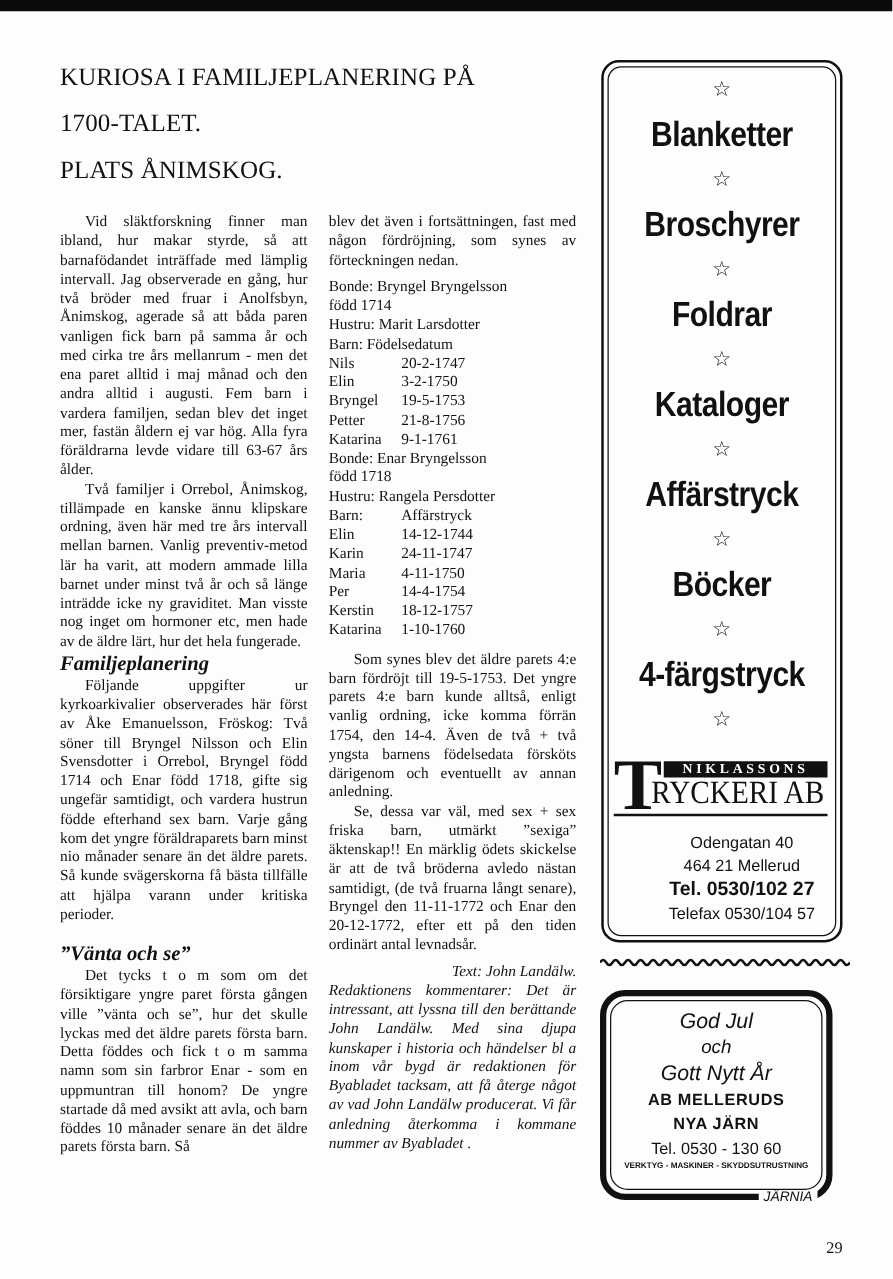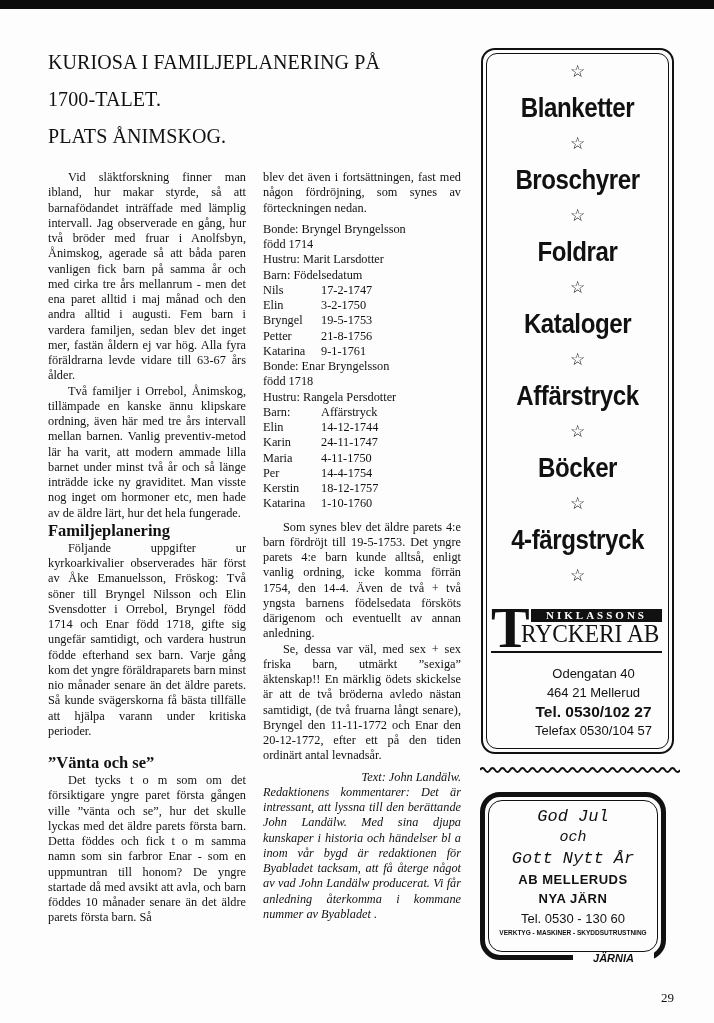--- a/index.html
+++ b/index.html
@@ -9,21 +9,21 @@
       font-family: "Liberation Serif", serif;
     }
     .topbar { position: absolute; left: 0; top: 0; width: 714px; height: 9px; background: #0b0b0b; }
     .title { position: absolute; left: 48px; top: 44px; width: 420px; font-weight: normal; font-size: 20px; line-height: 37px; letter-spacing: 0.1px; }
     .title div { white-space: nowrap; }
     .col { position: absolute; top: 170px; width: 198px; font-size: 12.3px; line-height: 15.25px; text-align: justify; }
     .col p { margin: 0; text-indent: 20px; }
     .col1 { left: 48px; }
     .col2 { left: 263px; }
     .col2 p.first { text-indent: 0; }
-    .subhead { font-weight: bold; font-size: 16.5px; line-height: 20px; margin-top: 10px; text-indent: 0 !important; }
+    .subhead { font-weight: bold; font-size: 16.5px; line-height: 20px; margin-top: 10px; text-indent: 0 !important; font-style: italic; }
     .list { margin-top: 6px; }
     .list .row { display: flex; white-space: nowrap; }
     .list .row .n { width: 58px; }
     .list .line { white-space: nowrap; }
     .sig { text-align: right; font-style: italic; margin-top: 6px; }
     .editor { margin-top: 22px; font-style: italic; text-indent: 0 !important; }
 
     .ad1 { position: absolute; left: 481px; top: 48px; width: 189px; height: 702px; border: 2px solid #111; border-radius: 14px; }
     .ad1::before { content: ""; position: absolute; left: 3px; top: 3px; right: 3px; bottom: 3px; border: 1.5px solid #111; border-radius: 11px; }
     .ad1 .items { position: absolute; left: 0; right: 0; top: 12px; text-align: center; font-family: "Liberation Sans", sans-serif; }
@@ -36,26 +36,26 @@
     .ad1 .logo .rule { position: absolute; left: 0; right: 6px; top: 46px; height: 2px; background: #111; }
     .ad1 .addr { position: absolute; left: 0; right: 0; top: 614px; text-align: center; font-family: "Liberation Sans", sans-serif; font-size: 13px; line-height: 19px; padding-left: 32px; }
     .ad1 .addr .tel { font-weight: bold; font-size: 15.5px; }
 
     .wave { position: absolute; left: 480px; top: 766px; width: 200px; height: 8px; }
 
     .ad2 { position: absolute; left: 480px; top: 792px; width: 186px; height: 168px; }
     .ad2 .frame { position: absolute; left: 0; top: 0; right: 0; bottom: 0; border: 5px solid #111; border-radius: 20px; }
     .ad2 .frame2 { position: absolute; left: 8px; top: 8px; right: 8px; bottom: 8px; border: 1.5px solid #111; border-radius: 14px; }
     .ad2 .content { position: absolute; left: 0; right: 0; top: 14px; text-align: center; }
-    .ad2 .greet { font-family: Liberation Mono, monospace; font-style: italic; font-size: 17px; line-height: 22px; display: block; }
+    .ad2 .greet { font-family: Liberation Sans, sans-serif; font-style: italic; font-size: 17px; line-height: 22px; display: block; }
     .ad2 .greet.small { font-size: 15px; line-height: 20px; }
     .ad2 .company { font-family: "Liberation Sans", sans-serif; font-weight: 900; font-size: 13px; line-height: 19px; display: block; letter-spacing: 0.5px; }
     .ad2 .tel { font-family: "Liberation Sans", sans-serif; font-size: 13px; line-height: 18px; display: block; margin-top: 2px; }
     .ad2 .products { font-family: "Liberation Sans", sans-serif; font-size: 6.5px; line-height: 10px; display: block; font-weight: bold; }
-    .ad2 .brand { position: absolute; right: 12px; bottom: -4px; background: #fdfdfd; padding: 0 20px; font-family: "Liberation Sans", sans-serif; font-weight: 700; font-style: italic; font-size: 11px; line-height: 12px; }
+    .ad2 .brand { position: absolute; right: 12px; bottom: -4px; background: #fdfdfd; padding: 0 4px; font-family: "Liberation Sans", sans-serif; font-weight: 400; font-style: italic; font-size: 11px; line-height: 12px; }
 
     .pagenum { position: absolute; left: 661px; top: 990px; font-size: 13px; }
   </style>
 </head>
 <body>
 
 <div class="topbar"></div>
 
 <div class="title">
   <div>KURIOSA I FAMILJEPLANERING PÅ</div>
@@ -75,21 +75,21 @@
 <div class="col col2">
   <p class="first">blev det även i fortsättningen, fast med någon fördröjning, som synes av förteckningen nedan.</p>
 
   <div class="list">
     <div class="line">Bonde: Bryngel Bryngelsson</div>
     <div class="line">född 1714</div>
     <div class="line">Hustru: Marit Larsdotter</div>
     <div class="line">Barn: Födelsedatum</div>
     <div class="row">
         <span class="n">Nils</span>
-        <span>17-2-1747</span>
+        <span>20-2-1747</span>
       </div>
     <div class="row">
         <span class="n">Elin</span>
         <span>3-2-1750</span>
       </div>
     <div class="row">
         <span class="n">Bryngel</span>
         <span>19-5-1753</span>
       </div>
     <div class="row">

